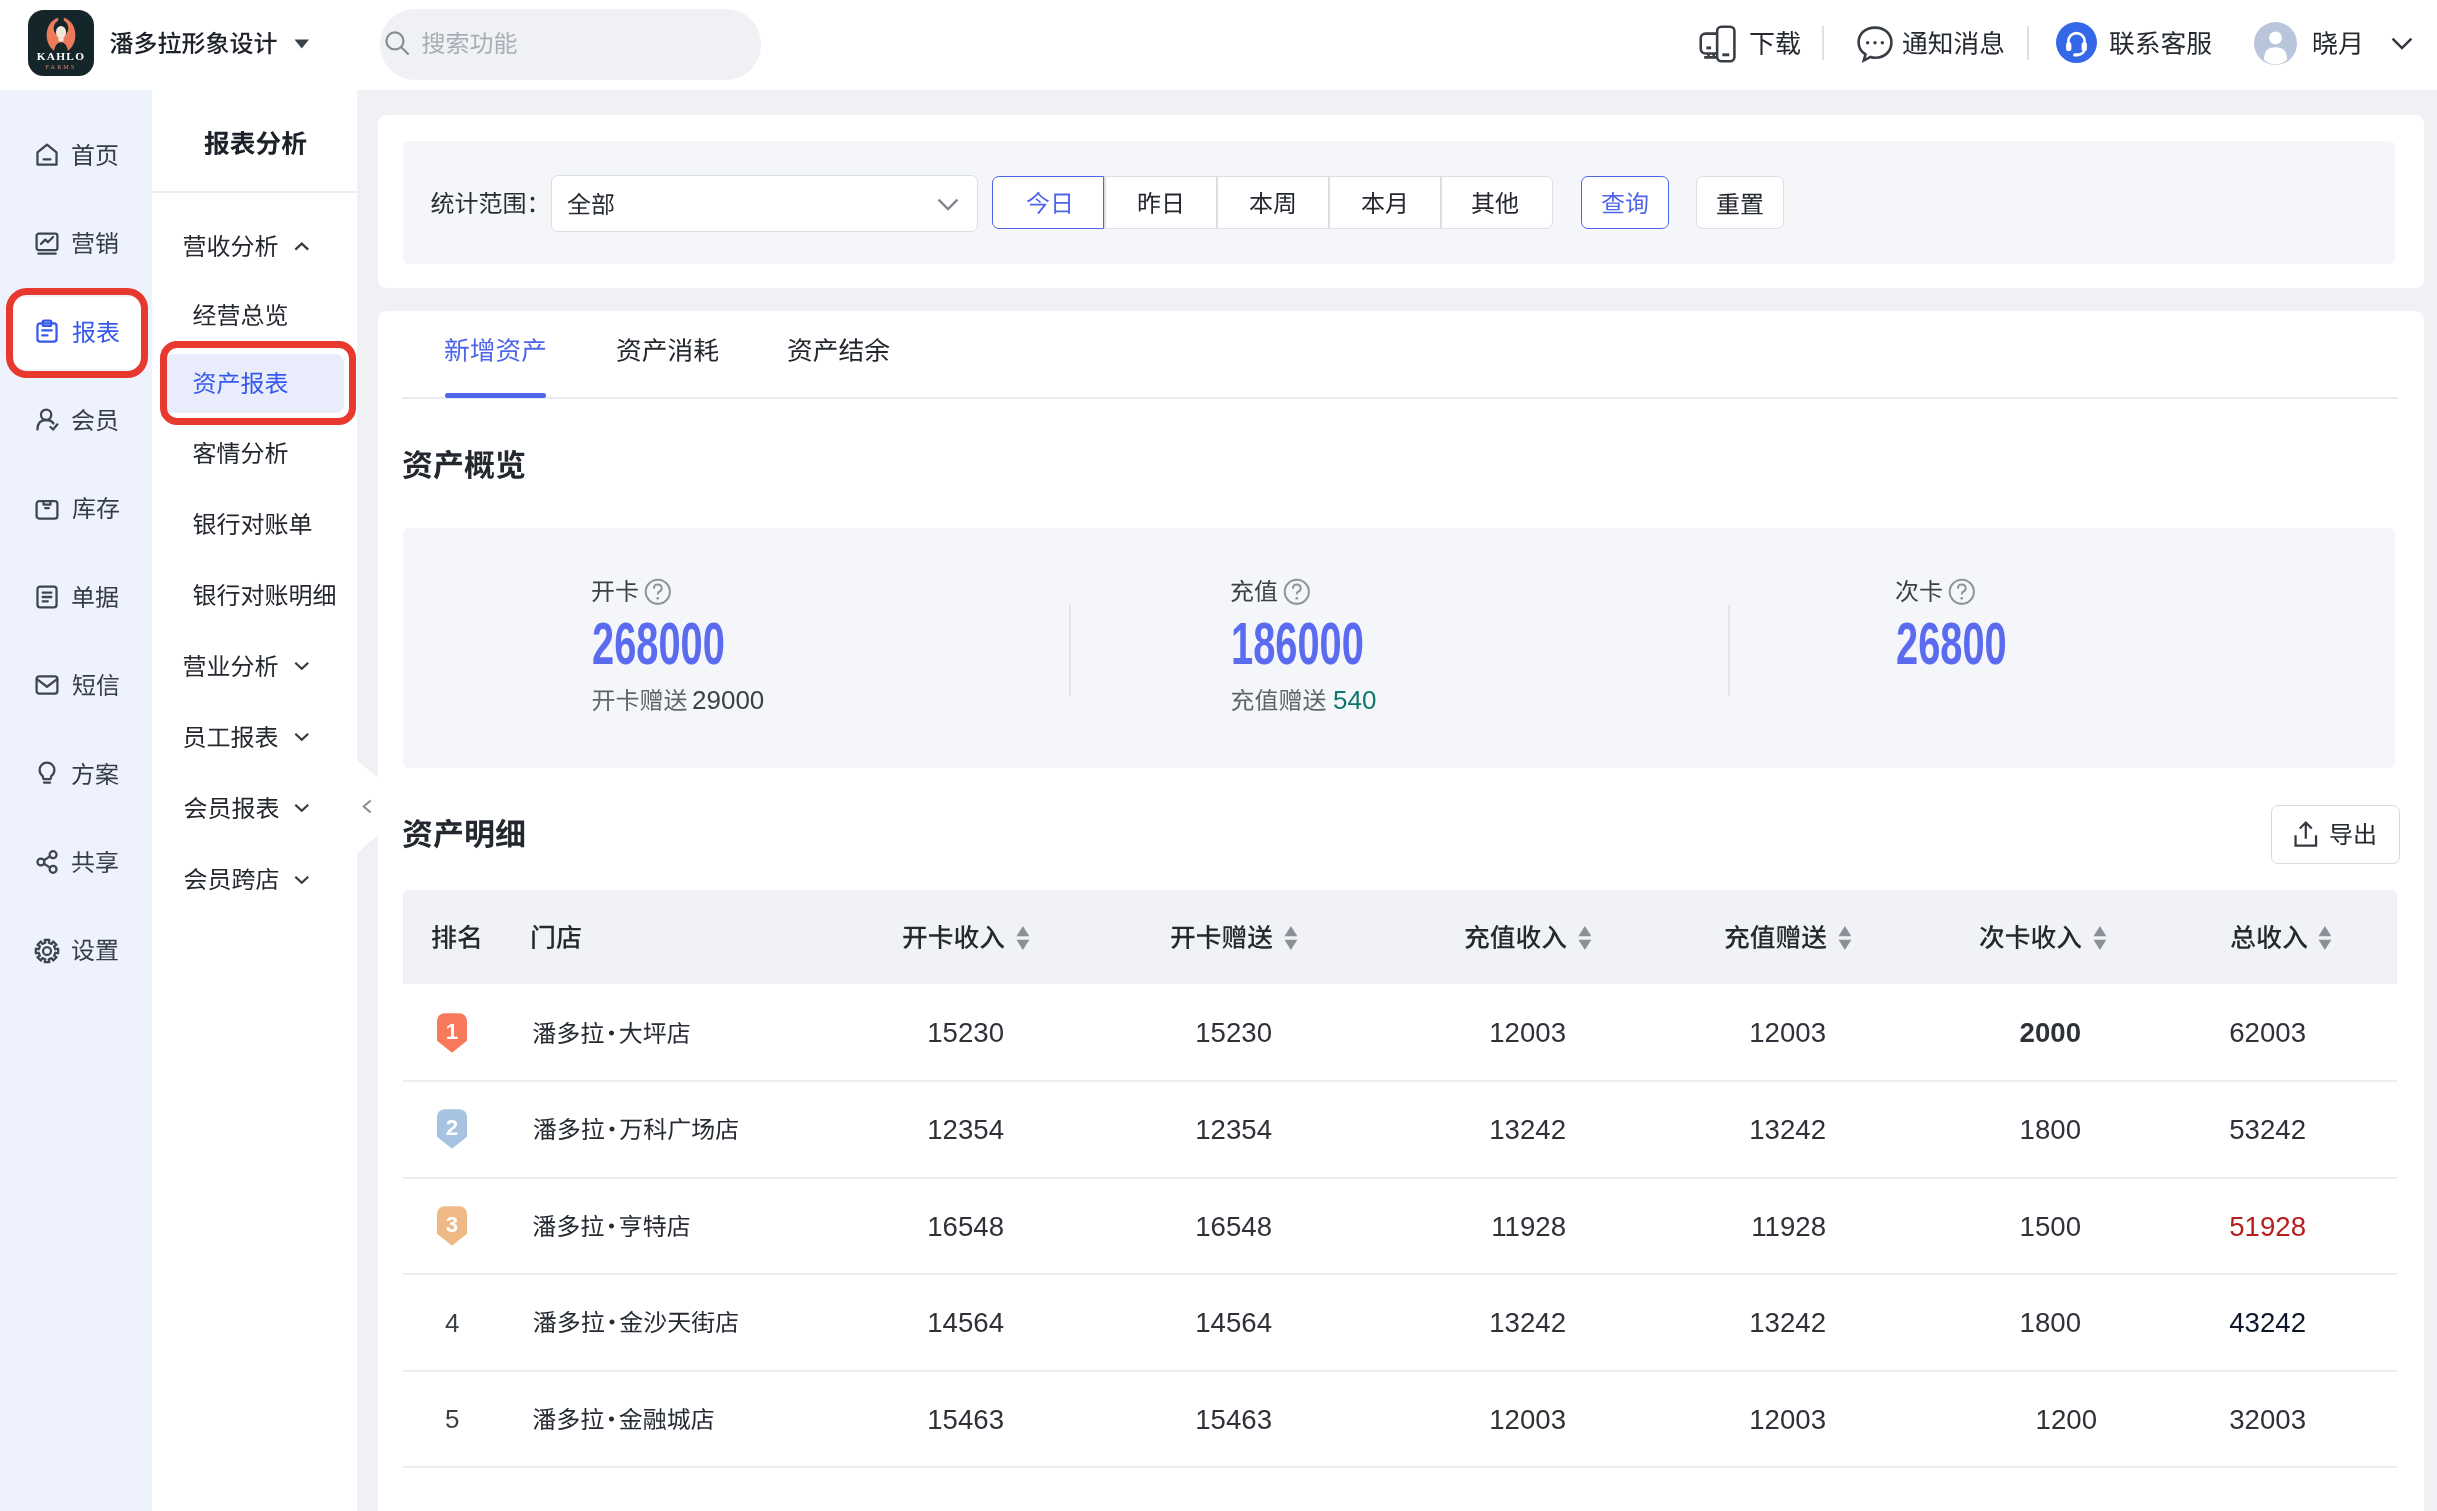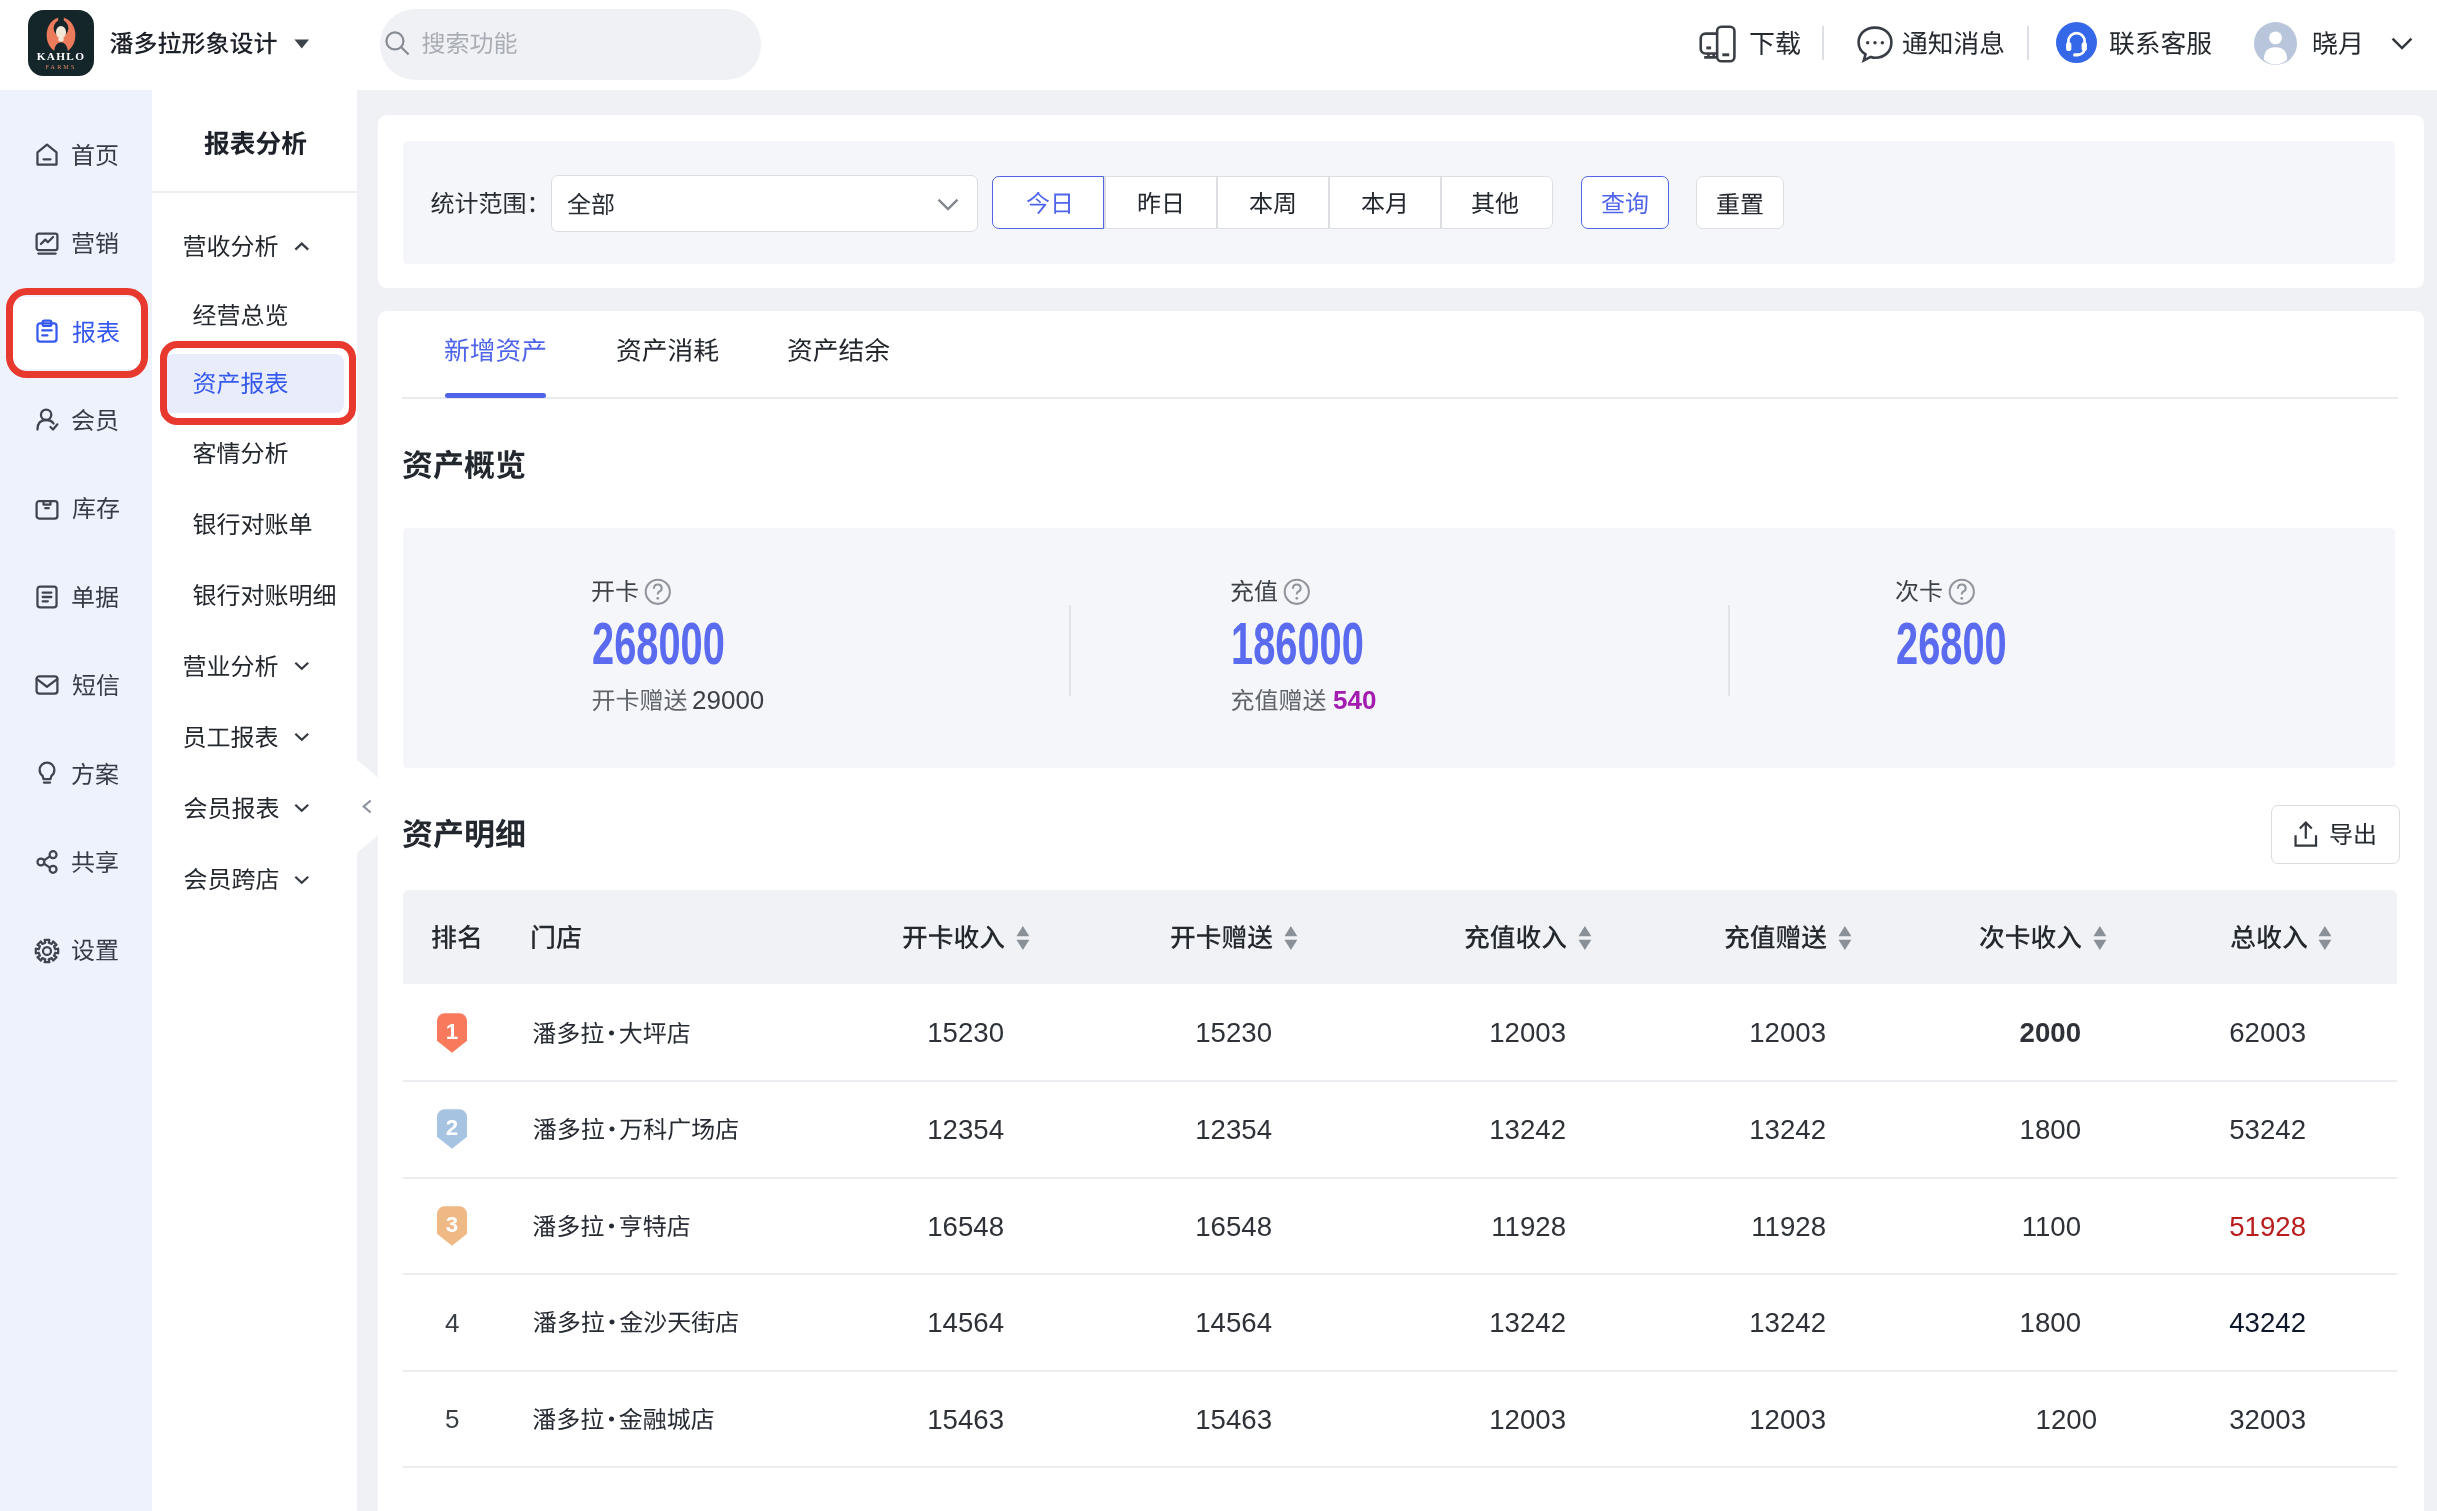--- a/index.html
+++ b/index.html
@@ -629,21 +629,21 @@
   </svg>
 <div class="abs" style="left:1231px;top:615px;font-size:59px;font-weight:bold;color:#5a6bf0;line-height:1;transform:scaleX(0.675);transform-origin:0 50%">186000</div>
 <svg style="position:absolute;left:1230px;top:688px;overflow:visible" width="97" height="24" fill="#5f646b" viewBox="0 0 112 28">
     <g transform="translate(0,24.64) scale(0.02800,-0.02800)">
       <use href="#g400_5145" x="0"></use>
       <use href="#g400_503c" x="1000"></use>
       <use href="#g400_8d60" x="2000"></use>
       <use href="#g400_9001" x="3000"></use>
     </g>
   </svg>
-<div style="position:absolute;left:1333px;top:687px;font-size:26px;font-weight:700;color:#a21caf;line-height:1;white-space:nowrap">540</div>
+<div style="position:absolute;left:1333px;top:687px;font-size:26px;font-weight:400;color:#0f766e;line-height:1;white-space:nowrap">540</div>
 <svg style="position:absolute;left:1895px;top:579px;overflow:visible" width="48" height="24" fill="#3c4148" viewBox="0 0 56 28">
     <g transform="translate(0,24.64) scale(0.02800,-0.02800)">
       <use href="#g400_6b21" x="0"></use>
       <use href="#g400_5361" x="1000"></use>
     </g>
   </svg>
 <svg class="abs" style="left:1948px;top:578px" width="27.6" height="27.6" viewBox="0 0 32 32" fill="none" stroke="#90959d" stroke-width="2.4">
 <circle cx="16" cy="16" r="14"></circle>
     <path d="M11.5 12.5 q0 -5 4.5 -5 q4.5 0 4.5 4.5 q0 3 -3 4 q-1.5 0.6 -1.5 3"></path>
     <circle cx="16" cy="23.5" r="1.6" fill="#90959d" stroke="none"></circle>
@@ -810,21 +810,21 @@
       <use href="#g400_b7" x="2800"></use>
       <use href="#g400_4ea8" x="3600"></use>
       <use href="#g400_7279" x="4600"></use>
       <use href="#g400_5e97" x="5600"></use>
     </g>
   </svg>
 <div style="position:absolute;right:1433px;top:1213px;font-size:27.6px;font-weight:400;color:#2e3238;line-height:1;white-space:nowrap">16548</div>
 <div style="position:absolute;right:1165px;top:1213px;font-size:27.6px;font-weight:400;color:#2e3238;line-height:1;white-space:nowrap">16548</div>
 <div style="position:absolute;right:871px;top:1213px;font-size:27.6px;font-weight:400;color:#2e3238;line-height:1;white-space:nowrap">11928</div>
 <div style="position:absolute;right:611px;top:1213px;font-size:27.6px;font-weight:400;color:#2e3238;line-height:1;white-space:nowrap">11928</div>
-<div style="position:absolute;right:356px;top:1213px;font-size:27.6px;font-weight:400;color:#2e3238;line-height:1;white-space:nowrap">1100</div>
+<div style="position:absolute;right:356px;top:1213px;font-size:27.6px;font-weight:400;color:#2e3238;line-height:1;white-space:nowrap">1500</div>
 <div style="position:absolute;right:131px;top:1213px;font-size:27.6px;font-weight:400;color:#b91c1c;line-height:1;white-space:nowrap">51928</div>
 <div class="abs" style="left:403px;top:1273px;width:1994px;height:1.7px;background:#ebedf0"></div>
 <div style="position:absolute;left:445px;top:1310px;font-size:26px;font-weight:400;color:#3a3f46;line-height:1;white-space:nowrap">4</div>
 <svg style="position:absolute;left:532px;top:1310px;overflow:visible" width="208" height="24" fill="#262b33" viewBox="0 0 240.797 28">
     <g transform="translate(0,24.64) scale(0.02800,-0.02800)">
       <use href="#g400_6f58" x="0"></use>
       <use href="#g400_591a" x="1000"></use>
       <use href="#g400_62c9" x="2000"></use>
       <use href="#g400_b7" x="2800"></use>
       <use href="#g400_91d1" x="3600"></use>

